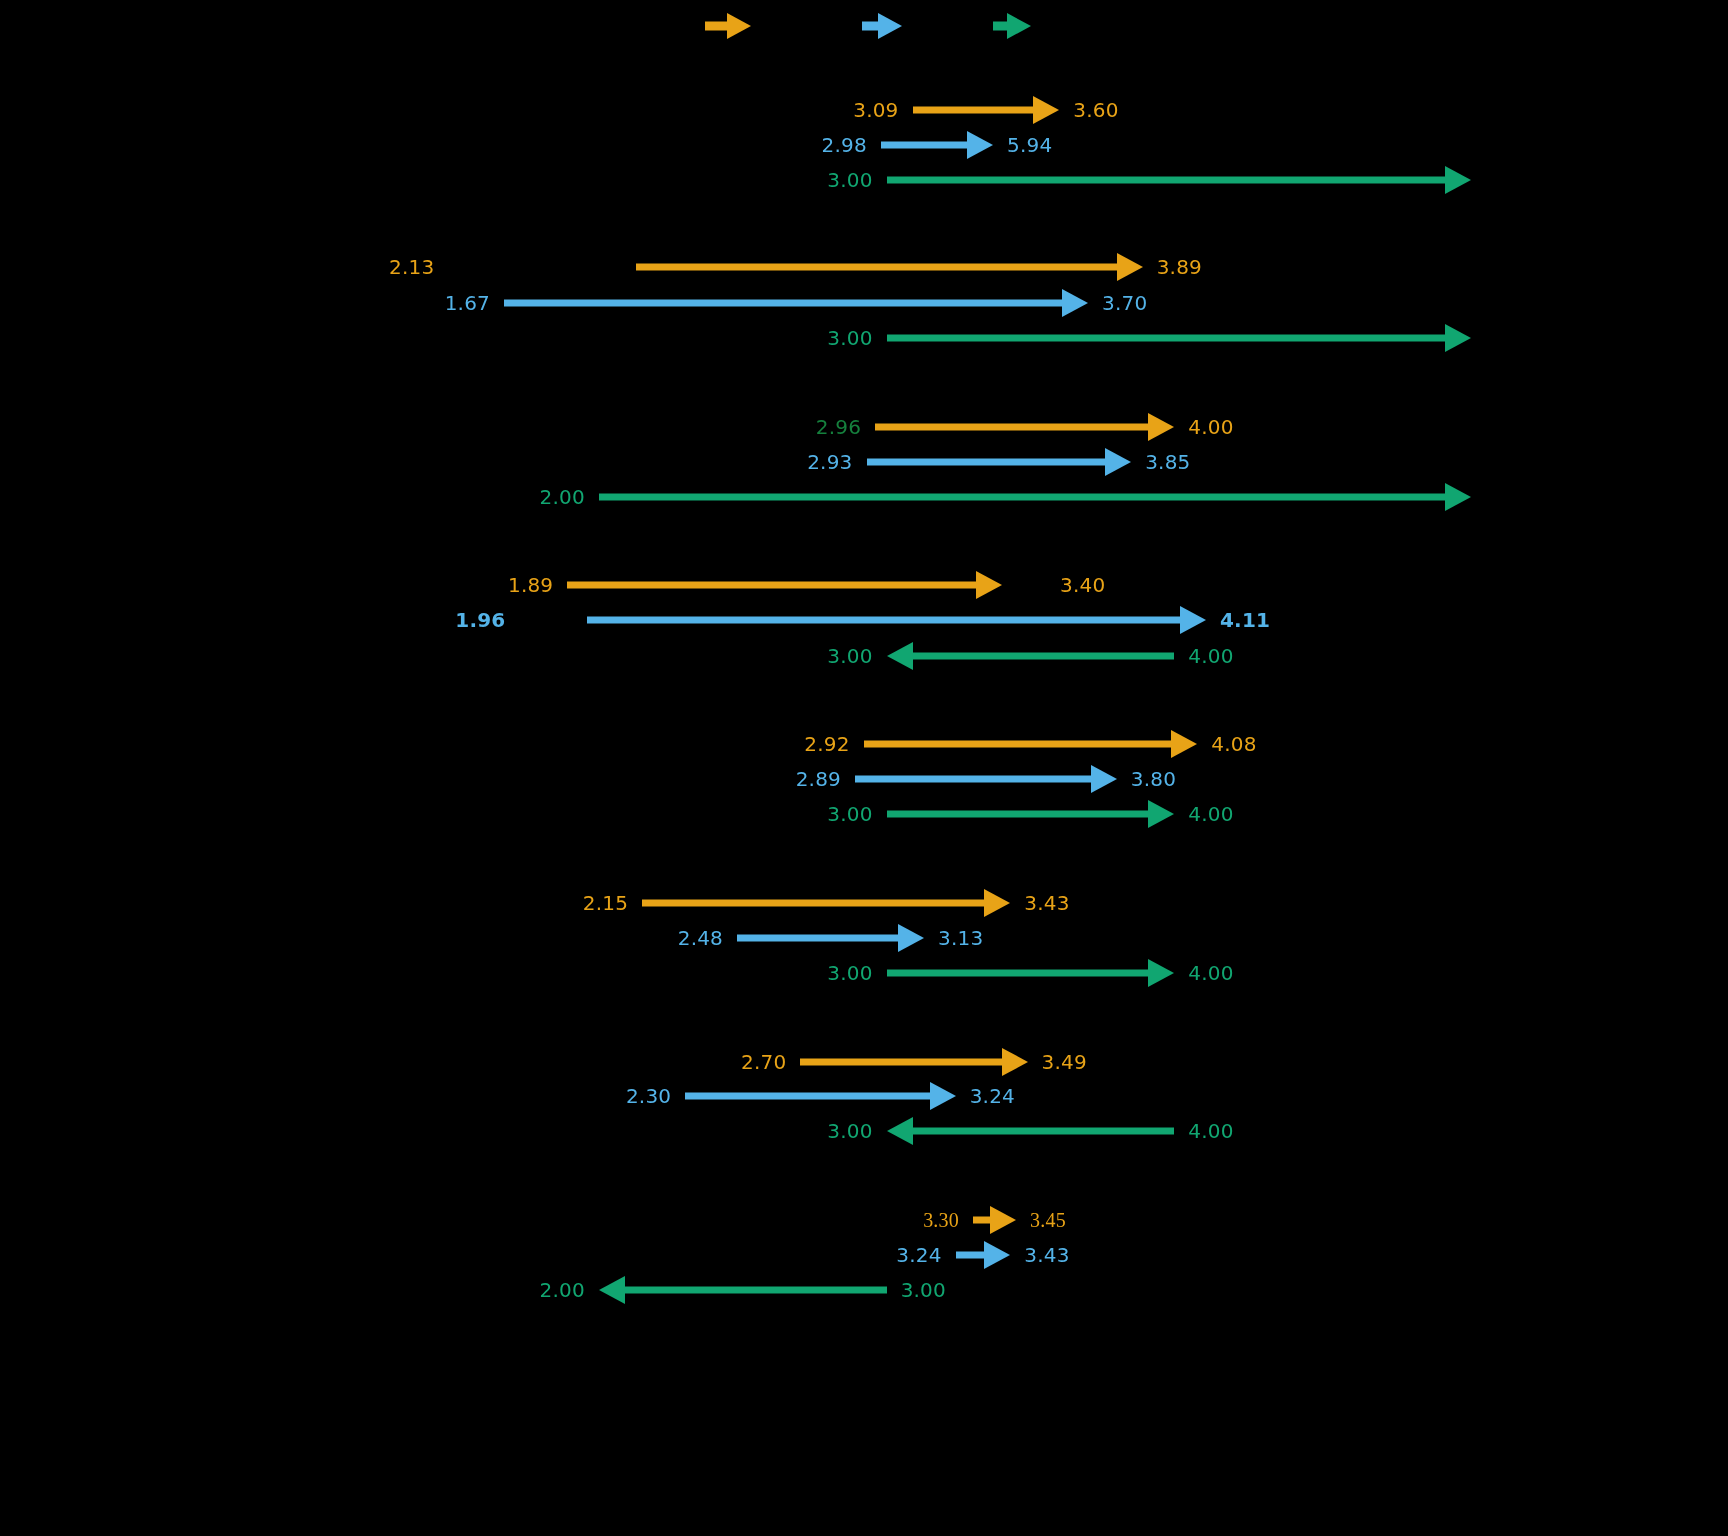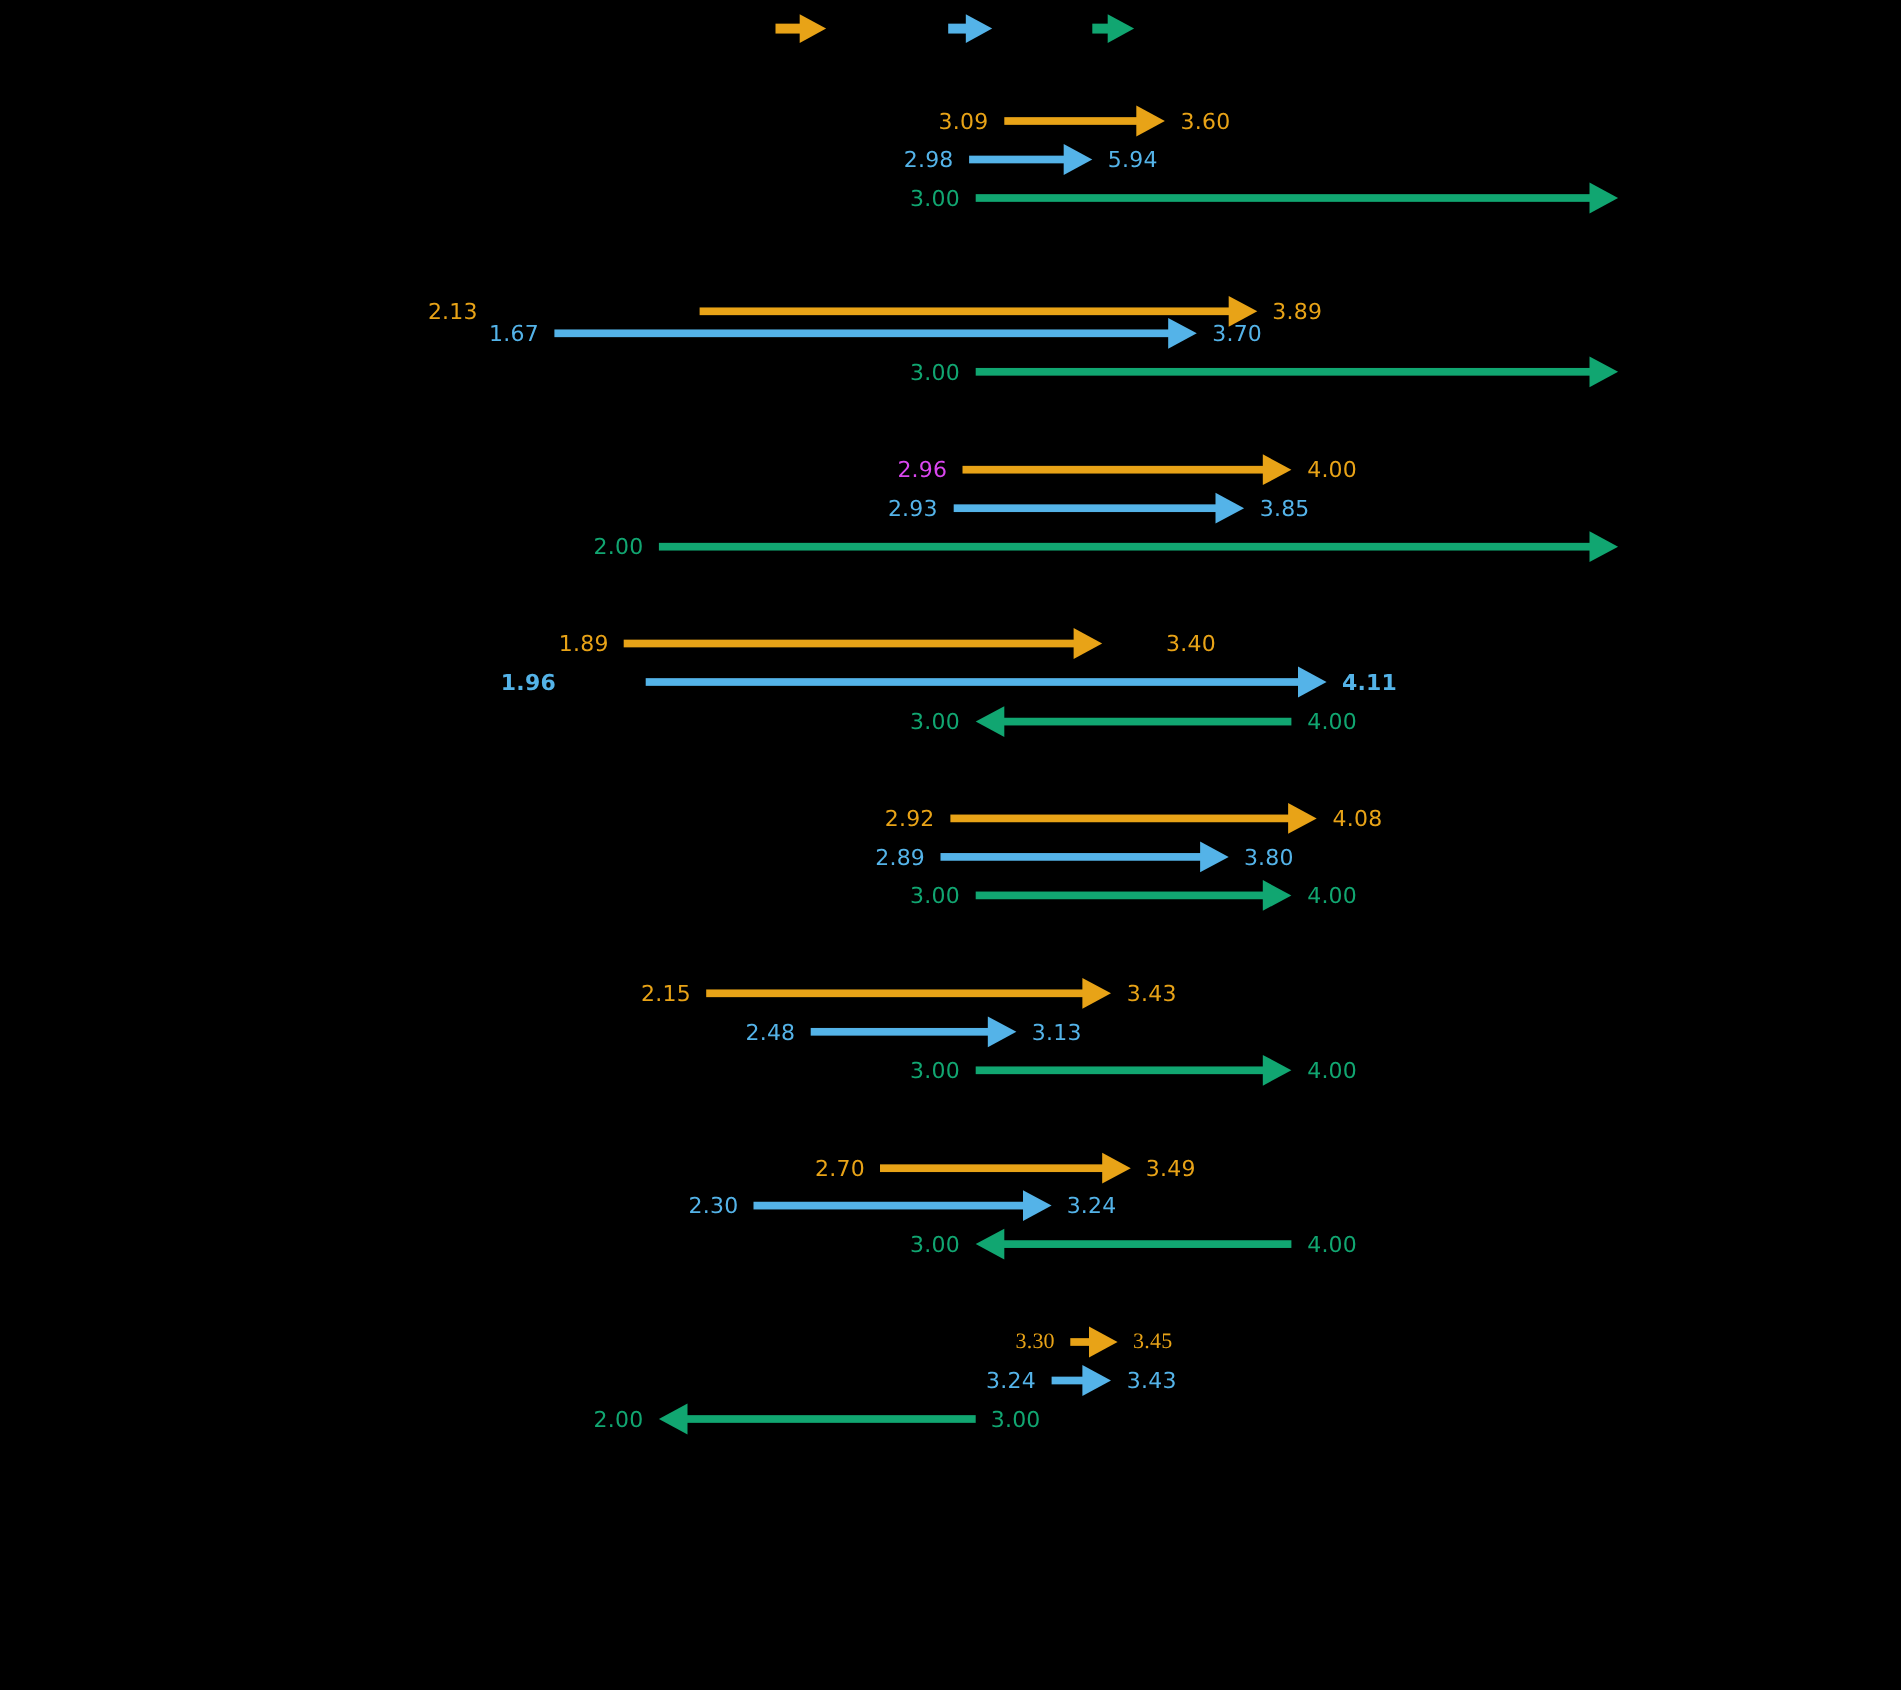--- a/index.html
+++ b/index.html
@@ -64,21 +64,21 @@
           <div class="lbl start" style="color: rgb(84, 179, 232); right: 861.113px;">2.98</div>
           <div class="lbl end" style="color: rgb(84, 179, 232); left: 1007.09px;">5.94</div>
         </div>
         <div class="arrow-row" style="left: 0px; top: 160px; width: 1728px;">
           <div class="shaft" style="left: 886.641px; width: 562.031px; background: rgb(17, 166, 113);"></div>
           <div class="head right" style="left: 1444.67px; border-left-color: rgb(17, 166, 113);"></div>
           <div class="lbl start" style="color: rgb(17, 166, 113); right: 855.359px;">3.00</div>
         </div>
       </div>
       <div>
-        <div class="arrow-row" style="left: 0px; top: 247px; width: 1540px; margin-top: 16px;">
+        <div class="arrow-row" style="left: 0px; top: 247px; width: 1540px;">
           <div class="shaft" style="left: 636.342px; width: 484.352px; background: rgb(232, 163, 23);"></div>
           <div class="head right" style="left: 1116.69px; border-left-color: rgb(232, 163, 23);"></div>
           <div class="lbl start" style="color: rgb(232, 163, 23); right: 1105.66px;">2.13</div>
           <div class="lbl end" style="color: rgb(232, 163, 23); left: 1156.69px;">3.89</div>
         </div>
         <div class="arrow-row" style="left: 0px; top: 283px; width: 1728px;">
           <div class="shaft" style="left: 504px; width: 562.031px; background: rgb(84, 179, 232);"></div>
           <div class="head right" style="left: 1062.03px; border-left-color: rgb(84, 179, 232);"></div>
           <div class="lbl start" style="color: rgb(84, 179, 232); right: 1238px;">1.67</div>
           <div class="lbl end" style="color: rgb(84, 179, 232); left: 1102.03px;">3.70</div>
@@ -86,21 +86,21 @@
         <div class="arrow-row" style="left: 0px; top: 318px; width: 1728px;">
           <div class="shaft" style="left: 886.641px; width: 562.031px; background: rgb(17, 166, 113);"></div>
           <div class="head right" style="left: 1444.67px; border-left-color: rgb(17, 166, 113);"></div>
           <div class="lbl start" style="color: rgb(17, 166, 113); right: 855.359px;">3.00</div>
         </div>
       </div>
       <div>
         <div class="arrow-row" style="left: 0px; top: 407px; width: 1728px;">
           <div class="shaft" style="left: 875.133px; width: 277.208px; background: rgb(232, 163, 23);"></div>
           <div class="head right" style="left: 1148.34px; border-left-color: rgb(232, 163, 23);"></div>
-          <div class="lbl start" style="color: #d946ef; right: 866.867px;">2.96</div>
+          <div class="lbl start" style="color: #15803d; right: 866.867px;">2.96</div>
           <div class="lbl end" style="color: rgb(232, 163, 23); left: 1188.34px;">4.00</div>
         </div>
         <div class="arrow-row" style="left: 0px; top: 442px; width: 1728px;">
           <div class="shaft" style="left: 866.502px; width: 242.684px; background: rgb(84, 179, 232);"></div>
           <div class="head right" style="left: 1105.19px; border-left-color: rgb(84, 179, 232);"></div>
           <div class="lbl start" style="color: rgb(84, 179, 232); right: 875.498px;">2.93</div>
           <div class="lbl end" style="color: rgb(84, 179, 232); left: 1145.19px;">3.85</div>
         </div>
         <div class="arrow-row" style="left: 0px; top: 477px; width: 1728px;">
           <div class="shaft" style="left: 598.941px; width: 849.731px; background: rgb(17, 166, 113);"></div>

